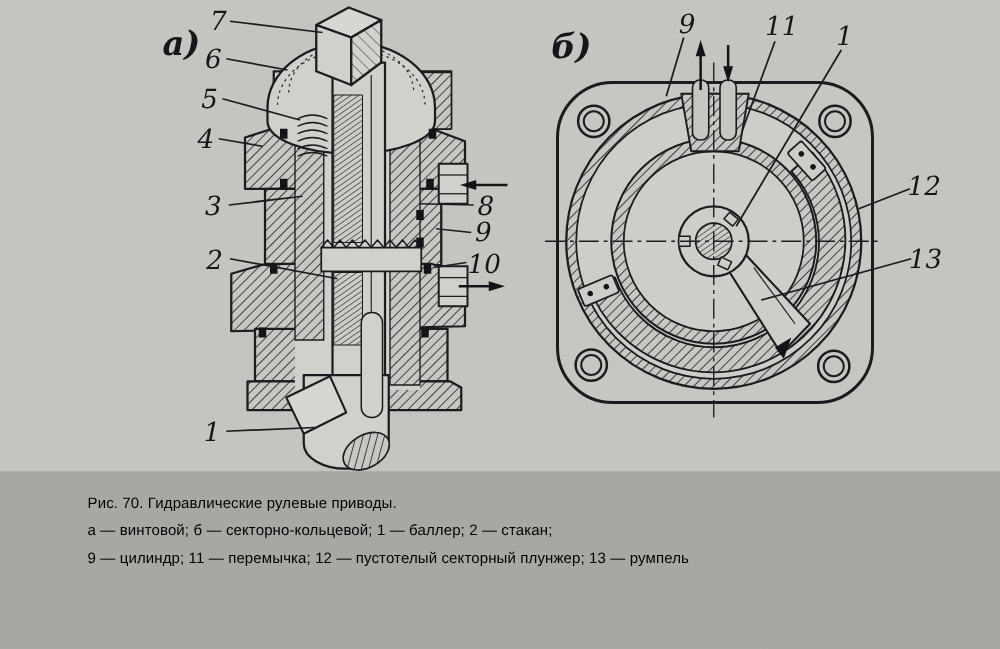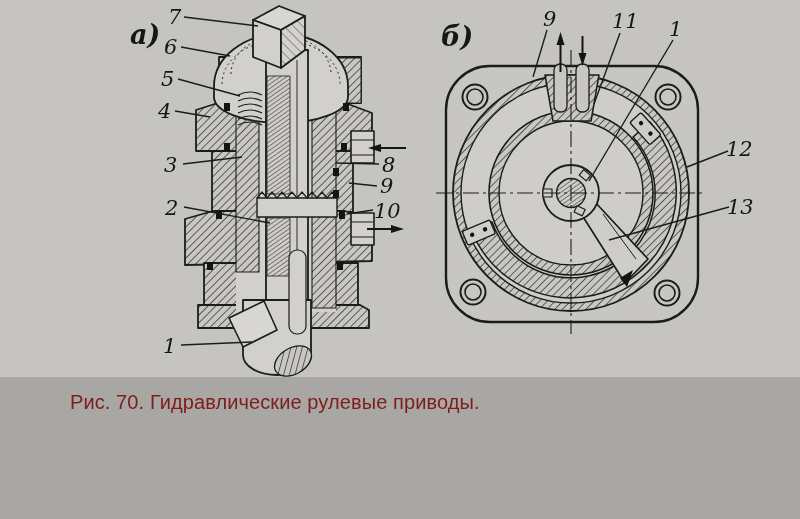--- a/index.html
+++ b/index.html
@@ -5,22 +5,22 @@
   html,body{margin:0;padding:0;background:#888;}
   .stage{
     position:relative;width:800px;height:519px;overflow:hidden;
     background:#c6c4c0;
     font-family:"Liberation Sans",sans-serif;
   }
   .fig-svg{position:absolute;left:0;top:0;}
   .caption{
     position:absolute;left:0;top:377px;width:800px;height:142px;
     background:#a9a7a3;
-    color:#7f1d1d;
-    font-size:20px;line-height:22px;
+    color:#000000;
+    font-size:12px;line-height:22px;
     padding:14px 0 0 70px;box-sizing:border-box;
     letter-spacing:.1px;
   }
   .cap-line{white-space:pre;}
   svg text.callout{
     font-family:"DejaVu Serif",serif;font-style:italic;
     font-size:21px;fill:#161616;
   }
   svg text.viewlabel{
     font-family:"DejaVu Serif",serif;font-style:italic;
@@ -223,15 +223,17 @@
     <text class="callout" x="543" y="26">9</text>
     <text class="callout" x="612" y="28">11</text>
     <text class="callout" x="669" y="36">1</text>
     <text class="callout" x="726" y="156">12</text>
     <text class="callout" x="727" y="214">13</text>
   </g>
 </svg>
 
 <div class="caption">
   <div class="cap-line">Рис. 70. Гидравлические рулевые приводы.</div>
+  <div class="cap-line">а — винтовой; б — секторно-кольцевой; 1 — баллер; 2 — стакан;</div>
+  <div class="cap-line">9 — цилиндр; 11 — перемычка; 12 — пустотелый секторный плунжер; 13 — румпель</div>
 </div>
 
 </div>
 
 </body></html>

